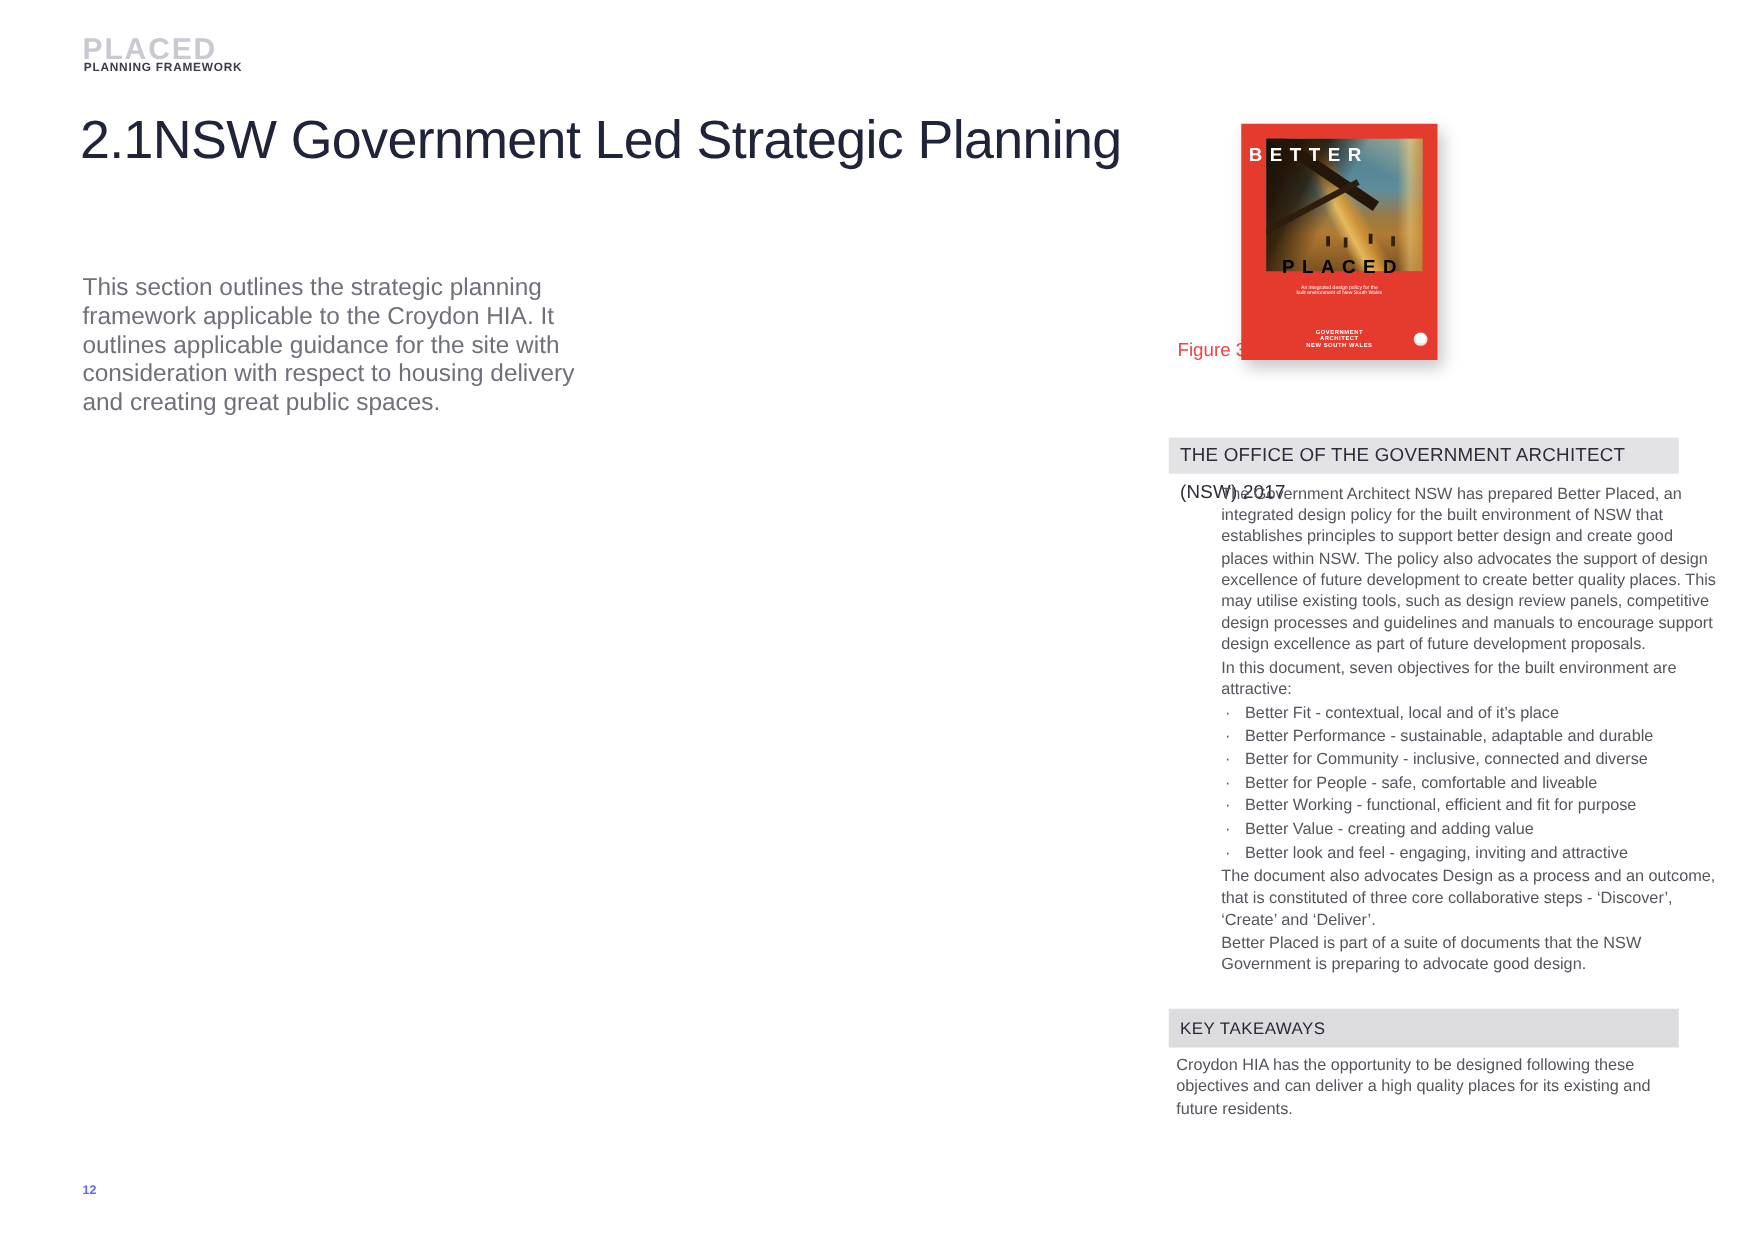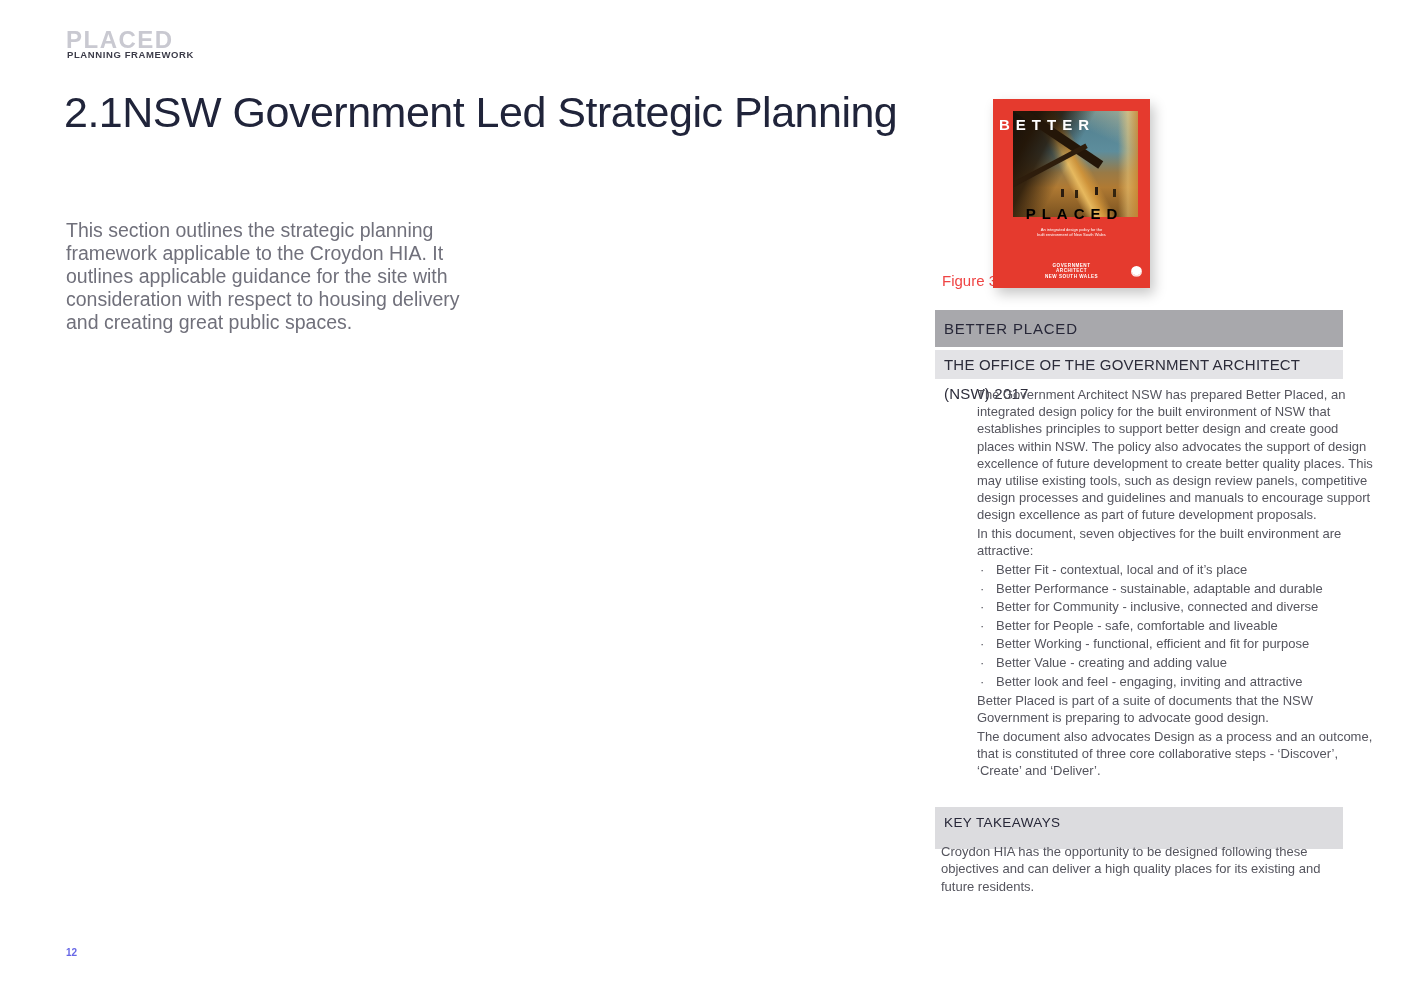--- a/index.html
+++ b/index.html
@@ -100,21 +100,21 @@
   }
   .panel-body {
     position:absolute; top:76px; left:6px; width:397px;
     font-size:13px; line-height:17.2px; color:#55555e;margin-left:36px;
   }
   .panel-body p { margin:0 0 1px 0; }
   ul.objectives { list-style:none; margin:2px 0 1px 0; padding:0; }
   ul.objectives li { position:relative; padding-left:19px; line-height:18.6px; }
   ul.objectives li .dot { position:absolute; left:3px; top:0; }
   .bar-takeaways {
-    top:497px; height:42px; background:#dcdcdf;
+    top:497px; height:31px; background:#dcdcdf;
     color:#272738; font-size:13.5px; line-height:31px; letter-spacing:0.4px; padding-left:9px;
   }
   .takeaways-text {
     position:absolute; top:533px; left:6px; width:397px;
     font-size:13px; line-height:17.4px; color:#55555e;
   }
 
   
   .page-number {
     position:absolute; left:66px; top:947px;
@@ -151,41 +151,38 @@
     </div>
     <div class="cover-publisher">
       <span>GOVERNMENT</span><br>
       <span>ARCHITECT</span><br>
       <span>NEW SOUTH WALES</span>
     </div>
     <div class="cover-logo"></div>
   </div>
 
   <section class="panel">
-    <div class="bar bar-title">
-      <span>BETTER PLACED</span>
-    </div>
     <div class="bar bar-subtitle">
       <span>THE OFFICE OF THE GOVERNMENT ARCHITECT (NSW) 2017</span>
     </div>
 
     <div class="panel-body">
       <p>The Government Architect NSW has prepared Better Placed, an integrated design policy for the built environment of NSW that establishes principles to support better design and create good places within NSW. The policy also advocates the support of design excellence of future development to create better quality places. This may utilise existing tools, such as design review panels, competitive design processes and guidelines and manuals to encourage support design excellence as part of future development proposals.</p>
       <p>In this document, seven objectives for the built environment are attractive:</p>
       <ul class="objectives">
         <li><span class="dot">·</span><span>Better Fit - contextual, local and of it’s place</span></li>
         <li><span class="dot">·</span><span>Better Performance - sustainable, adaptable and durable</span></li>
         <li><span class="dot">·</span><span>Better for Community - inclusive, connected and diverse</span></li>
         <li><span class="dot">·</span><span>Better for People - safe, comfortable and liveable</span></li>
         <li><span class="dot">·</span><span>Better Working - functional, efficient and fit for purpose</span></li>
         <li><span class="dot">·</span><span>Better Value - creating and adding value</span></li>
         <li><span class="dot">·</span><span>Better look and feel - engaging, inviting and attractive</span></li>
       </ul>
+      <p>The document also advocates Design as a process and an outcome, that is constituted of three core collaborative steps - ‘Discover’, ‘Create’ and ‘Deliver’.</p>
       <p>Better Placed is part of a suite of documents that the NSW Government is preparing to advocate good design.</p>
-      <p>The document also advocates Design as a process and an outcome, that is constituted of three core collaborative steps - ‘Discover’, ‘Create’ and ‘Deliver’.</p>
     </div>
 
     <div class="bar bar-takeaways">
       <span>KEY TAKEAWAYS</span>
     </div>
     <p class="takeaways-text">Croydon HIA has the opportunity to be designed following these objectives and can deliver a high quality places for its existing and future residents.</p>
   </section>
 
   <div class="page-number">12</div>
 

